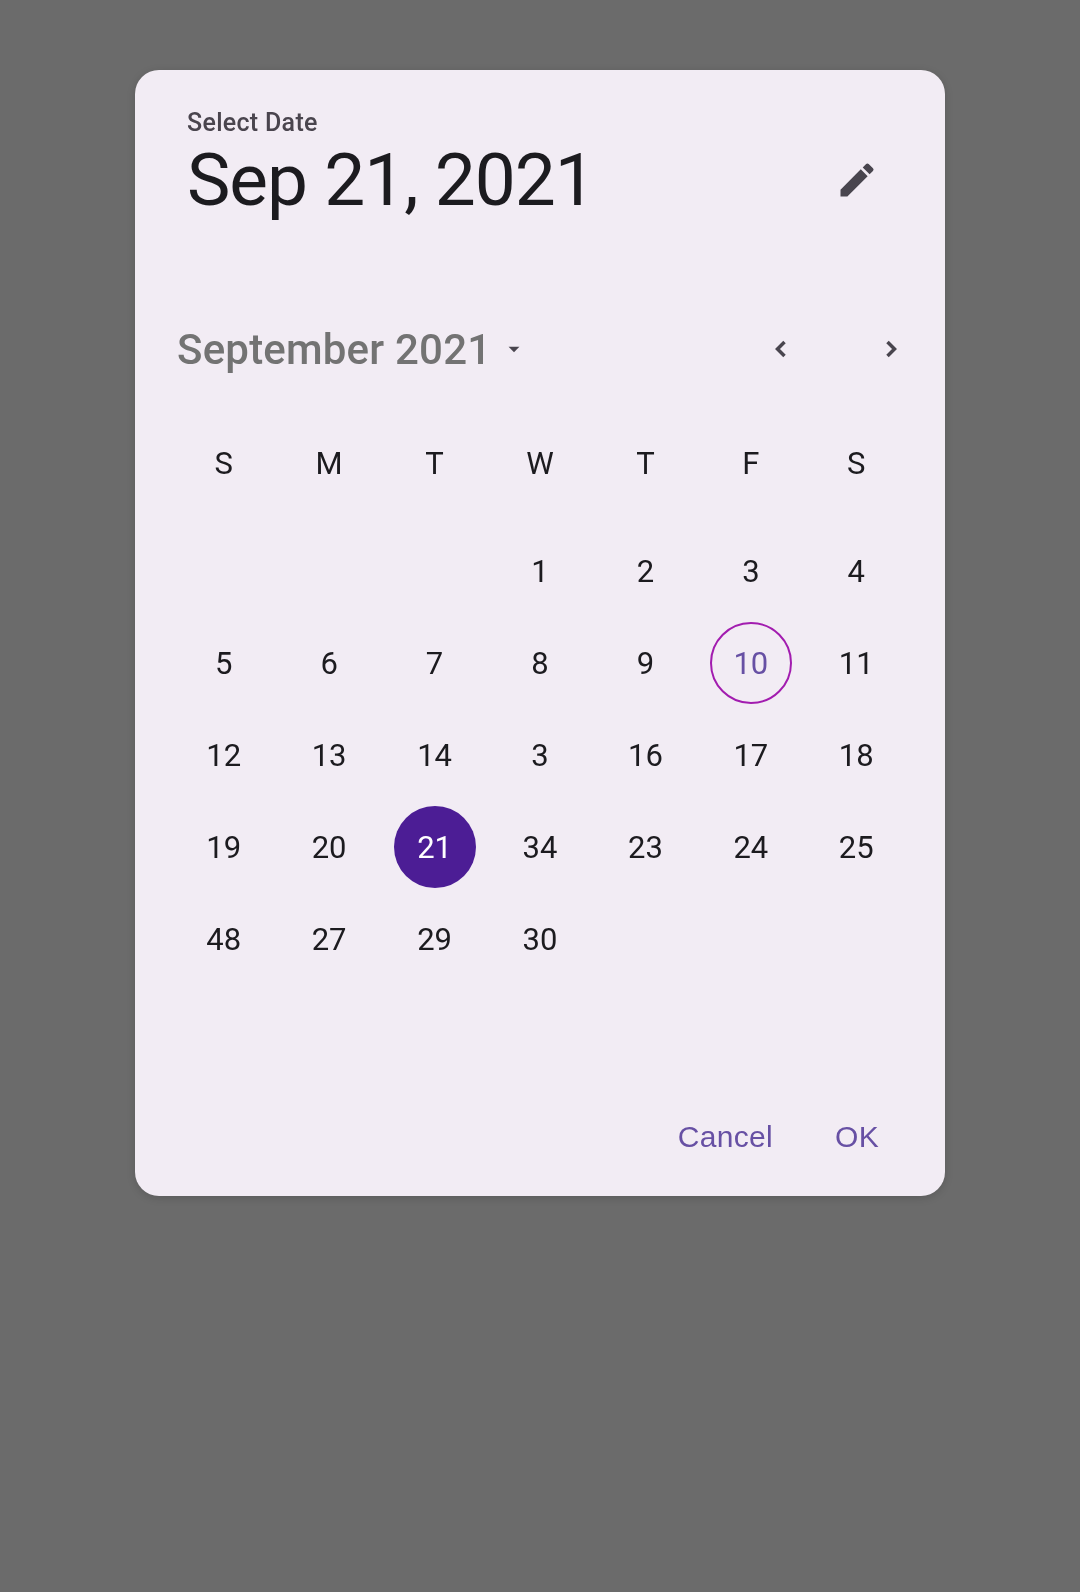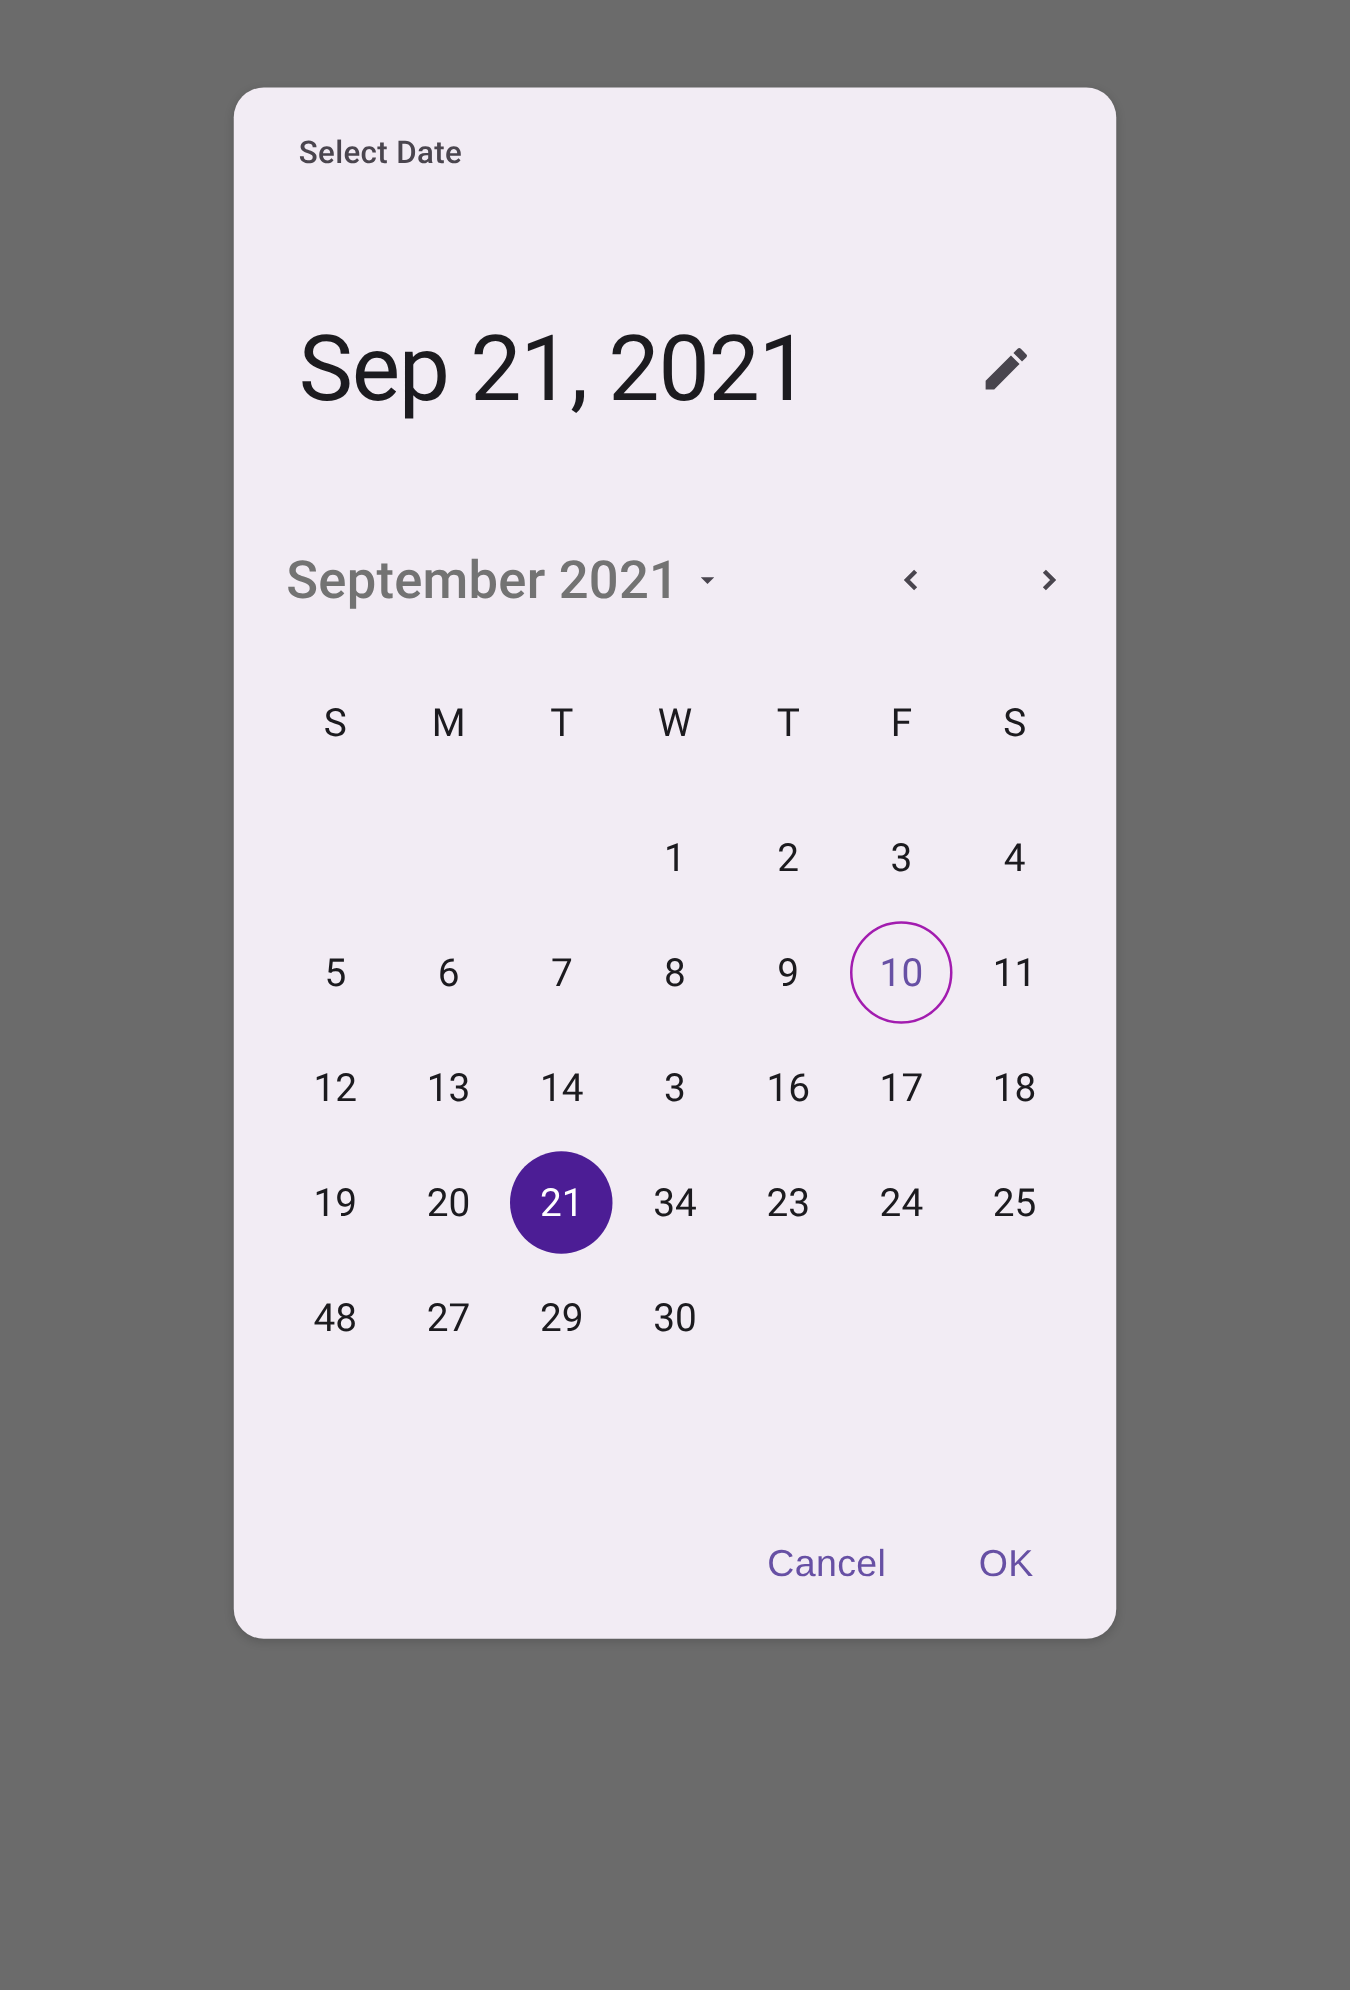--- a/index.html
+++ b/index.html
@@ -11,39 +11,38 @@
       width: 1080px;
       height: 1592px;
       background: #6b6b6b;
       font-family: Roboto, "Helvetica Neue", Arial, sans-serif;
       display: flex;
       align-items: flex-start;
       justify-content: center;
       padding-top: 70px;
     }
     .datepicker {
-      width: 706px;
+      width: 810px;
       background: #f2ecf4;
       border-radius: 24px;
       padding: 38px 0 30px 0;
       box-shadow: 0 2px 8px rgba(0,0,0,0.15);
     }
     .header-label {
       font-size: 25px;
       font-weight: 500;
       color: #4a454e;
       padding: 0 52px;
       letter-spacing: 0.3px;
     }
     .selected-date-row {
       display: flex;
       align-items: center;
       justify-content: space-between;
       padding: 0 52px;
-      margin-top: 115px;
     }
     .selected-date {
       font-size: 73px;
       font-weight: 400;
       color: #1c1b1f;
       letter-spacing: -1px;
     }
     .edit-icon {
       width: 44px;
       height: 44px;
@@ -138,21 +137,21 @@
       border: 2px solid #a21caf;
       color: #6750a4;
     }
     .day-num.selected {
       background: #4c1d95;
       color: #ffffff;
     }
     .actions-row {
       display: flex;
       justify-content: flex-end;
-      gap: 58px;
+      gap: 46px;
       padding: 0 58px;
       margin-top: 128px;
     }
     .action-btn {
       font-size: 30px;
       font-weight: 500;
       color: #6750a4;
       background: none;
       border: none;
       cursor: pointer;

